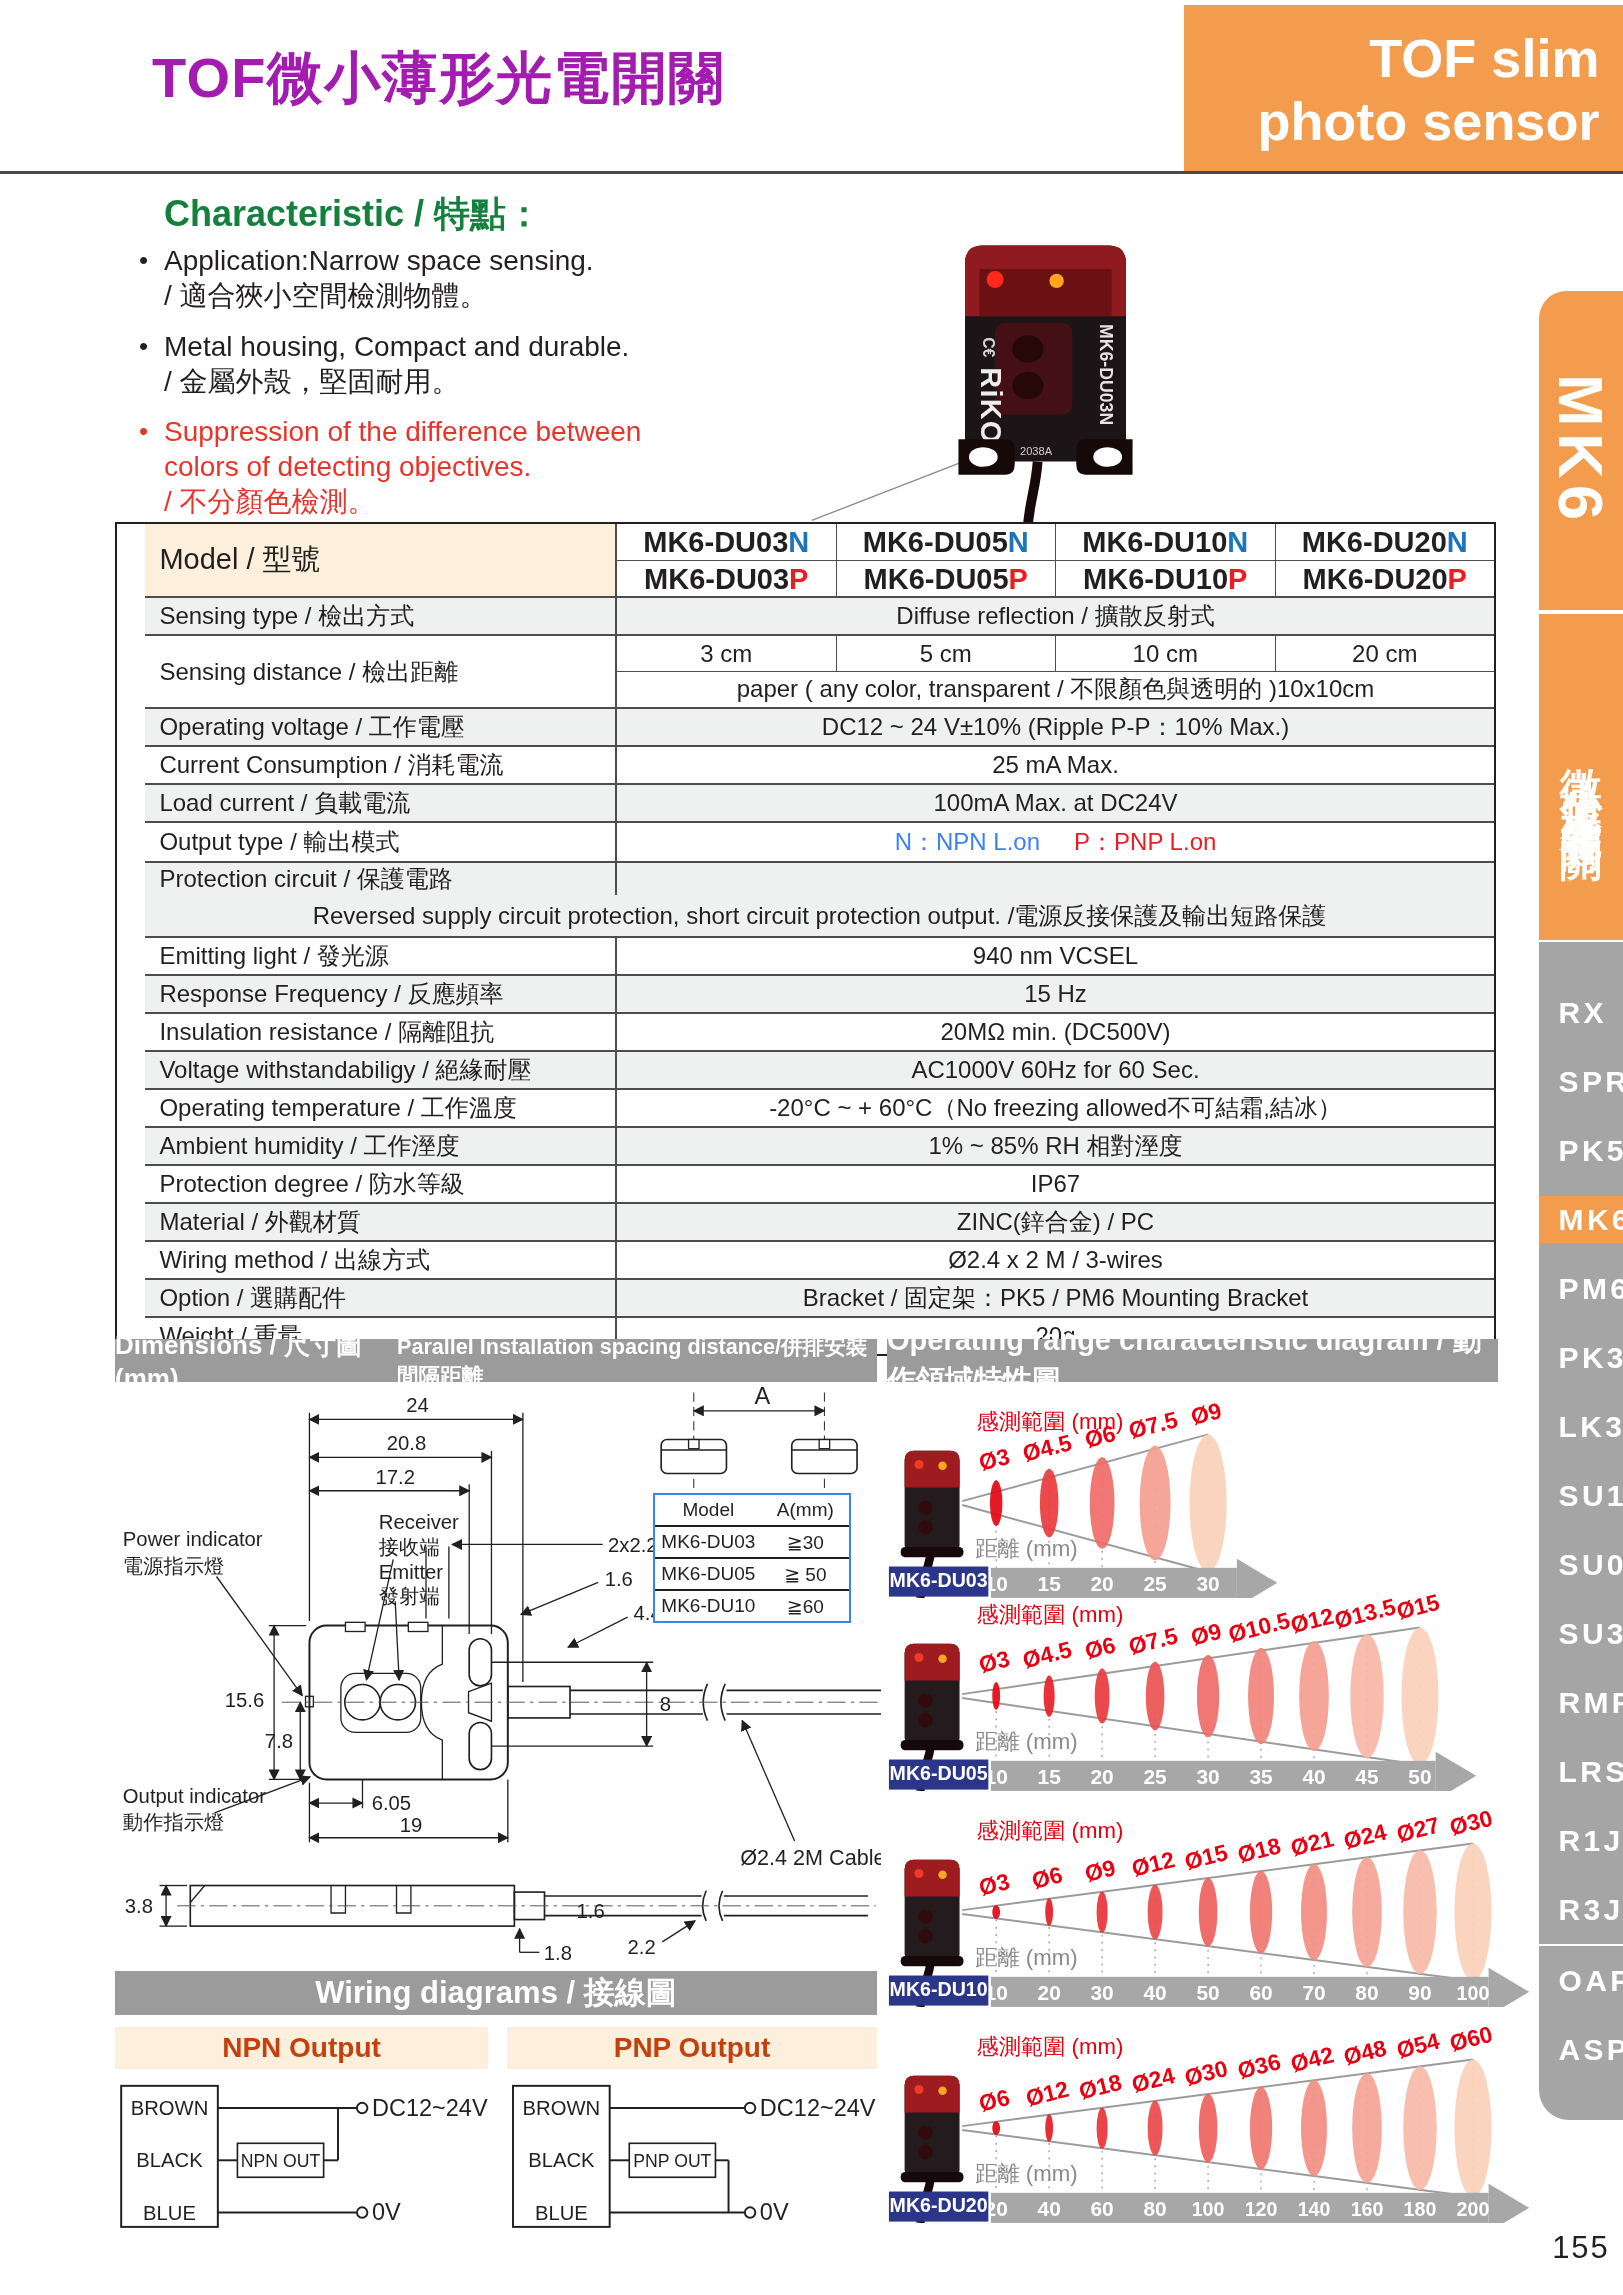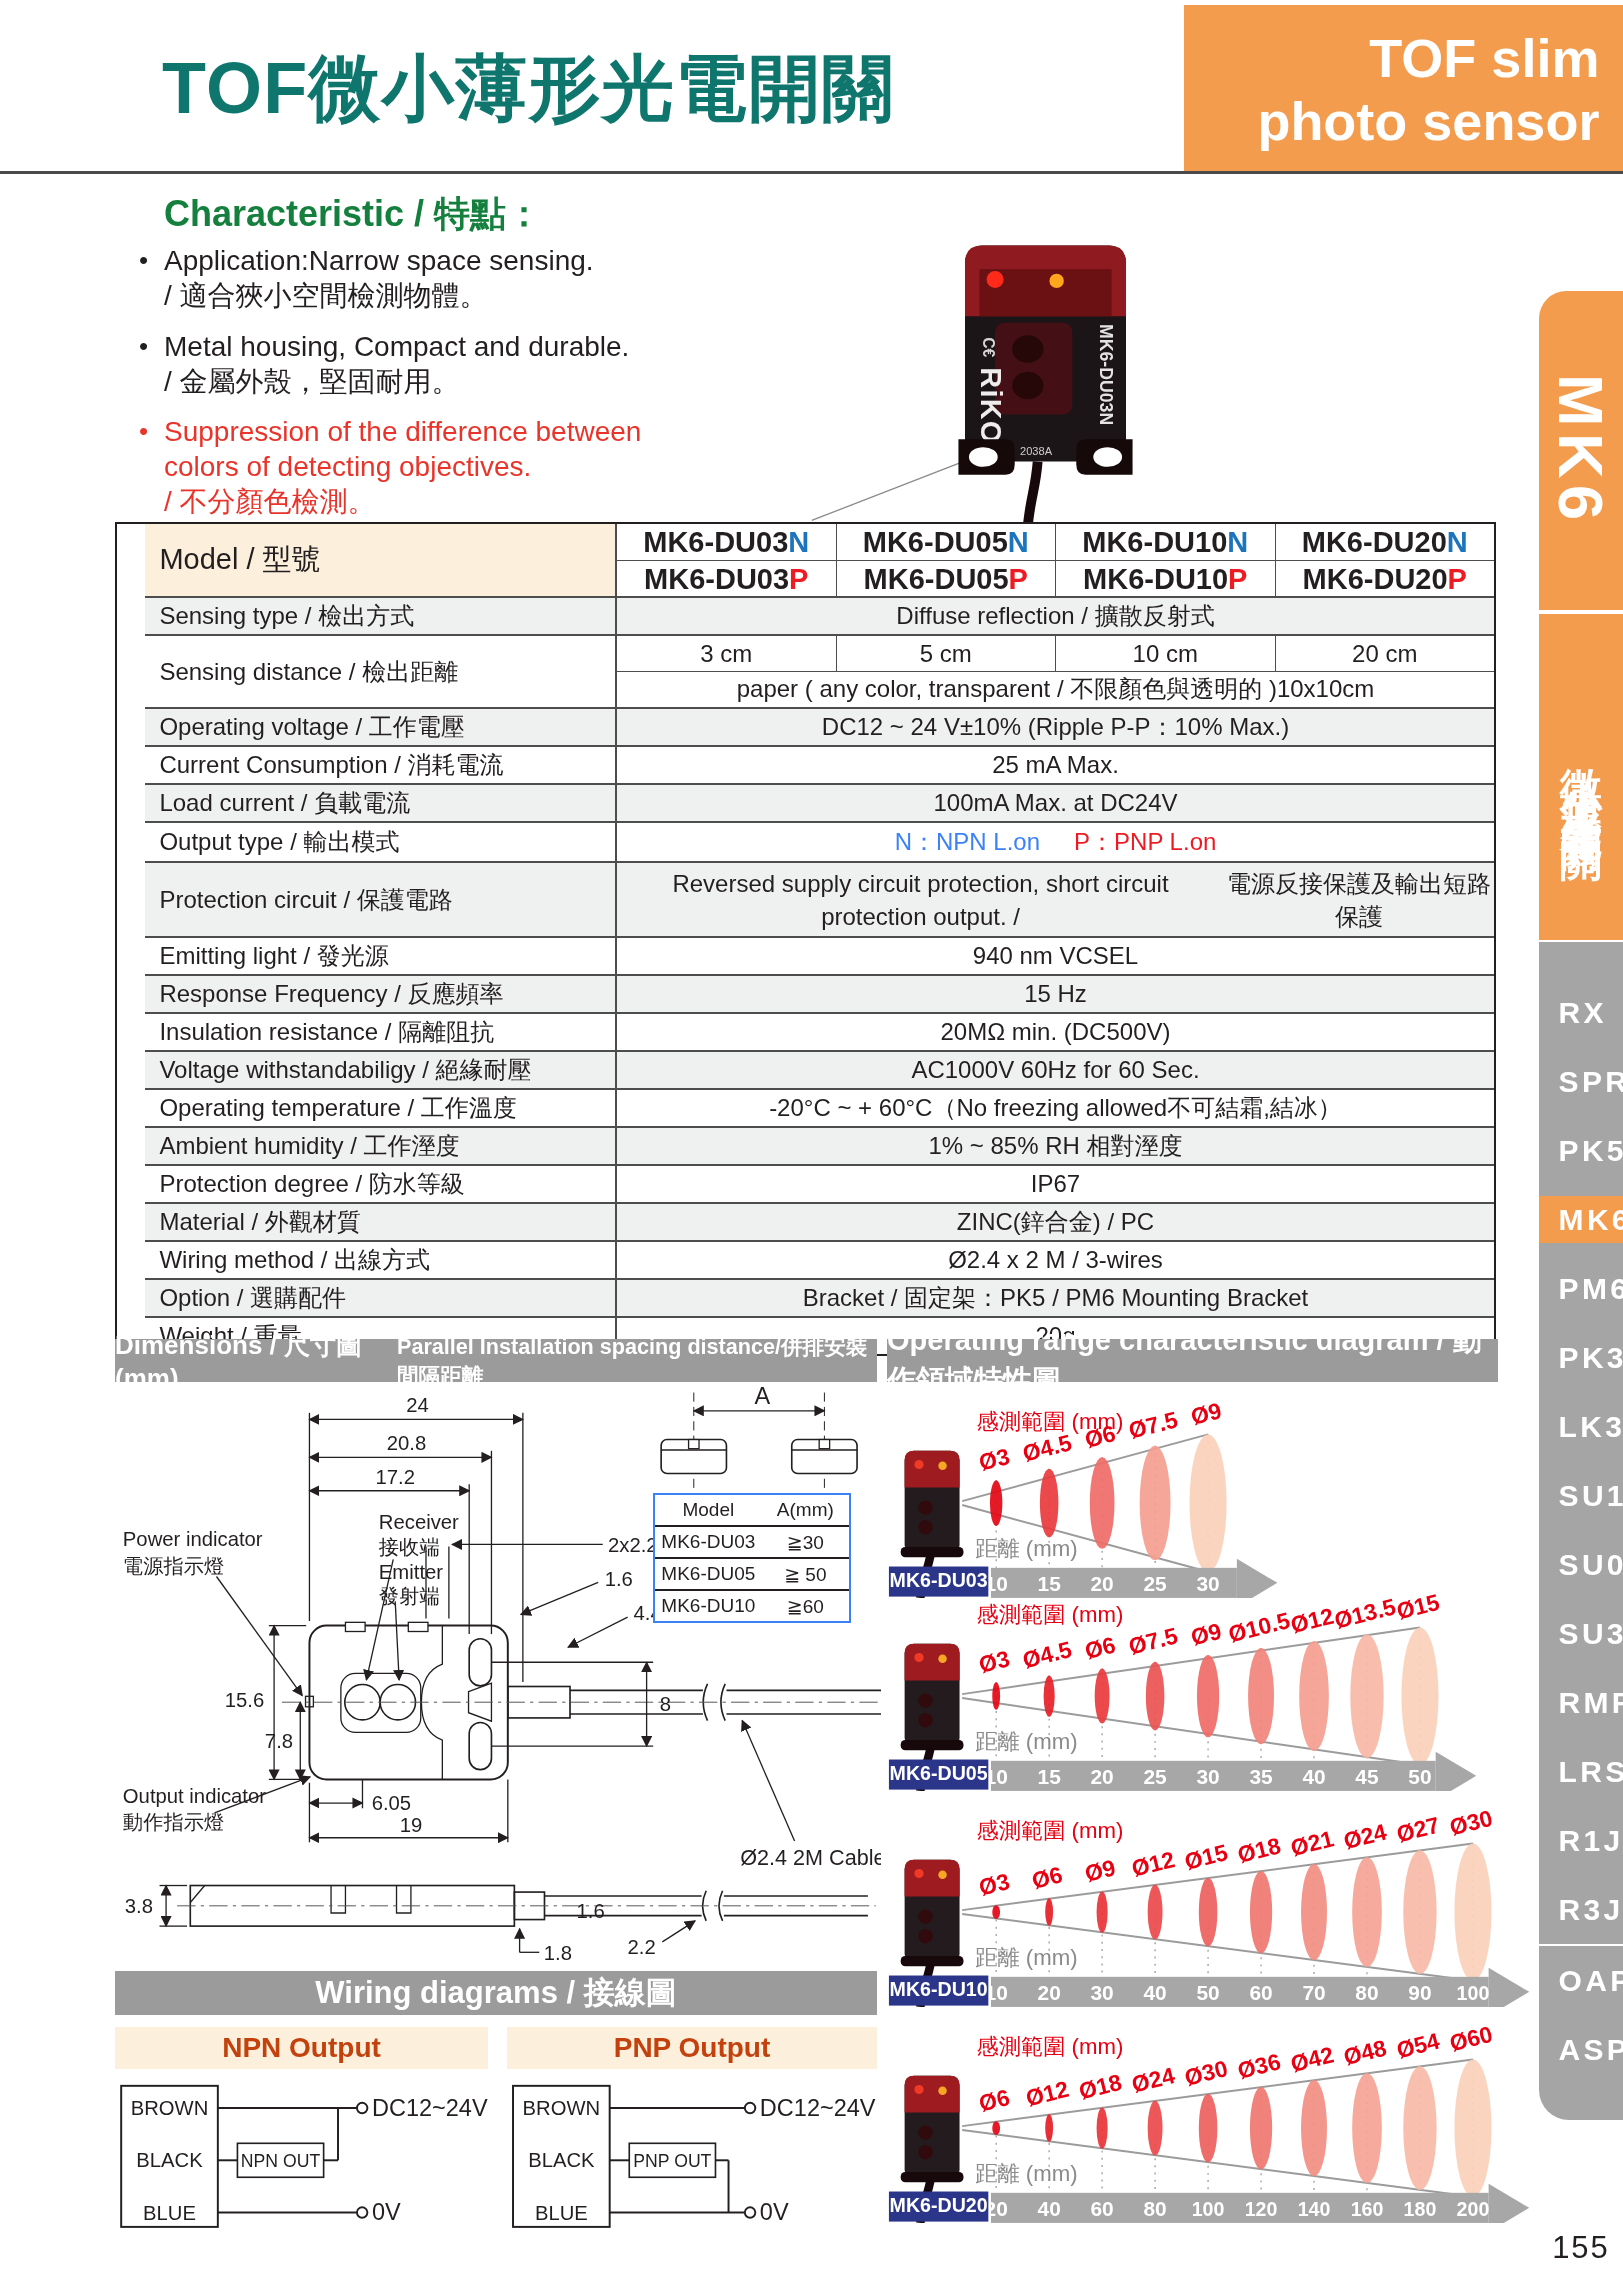--- a/index.html
+++ b/index.html
@@ -1,21 +1,21 @@
 <!DOCTYPE html>
 <html style="font-size:10.5px"><head>
 <meta charset="utf-8">
 <style>
   html,body{margin:0;padding:0;background:#e8e8e8;}
   .page{position:relative;width:1623px;height:2295px;background:#ffffff;overflow:hidden;
         font-family:"Liberation Sans",sans-serif;color:#231f20;}
   .abs{position:absolute;}
 
   
-  .main-title{left:162px;top:41px;font-size:72px;font-weight:bold;color:#0f766e;letter-spacing:1.3px;white-space:nowrap;}
+  .main-title{left:152px;top:41px;font-size:56px;font-weight:bold;color:#a21caf;letter-spacing:1.3px;white-space:nowrap;}
   .badge{left:1184px;top:5.2px;width:439px;height:166px;background:#f49c4e;box-sizing:border-box;
          padding:22px 23.6px 0 0;text-align:right;color:#ffffff;font-weight:bold;font-size:54px;line-height:1.16;}
   .topline{left:0;top:171px;width:1623px;height:2.6px;background:#4a4a4a;}
 
   
   .char-head{left:164px;top:190px;font-size:36px;font-weight:bold;color:#15803d;}
   .bullets{left:139px;top:243px;width:824px;}
   .bullet{display:flex;margin-bottom:15.7px;font-size:28px;line-height:35px;}
   .bullet .dot{width:25px;font-size:26px;}
   .bullet.red{color:#e8342a;}
@@ -235,21 +235,21 @@
         <div class="slabel">Load current / 負載電流</div>
         <div class="sval">100mA Max. at DC24V</div>
       </div>
       <div class="srow" style="height: 38px;">
         <div class="slabel">Output type / 輸出模式</div>
         <div class="sval">
           <span class="dual-blue">N：NPN  L.on</span>
           <span class="dual-red">P：PNP  L.on</span>
         </div>
       </div>
-      <div class="srow shade" style="height: 73px;">
+      <div class="srow shade" style="height: 73px; flex-direction: column;">
         <div class="slabel">Protection circuit / 保護電路</div>
         <div style="flex: 1 1 0%; display: flex; align-items: center; justify-content: center;">
           <div class="sval twolines">
             <div>Reversed supply circuit protection, short circuit protection output. /</div>
             <div>電源反接保護及輸出短路保護</div>
           </div>
         </div>
       </div>
       <div class="srow" style="height: 36px;">
         <div class="slabel">Emitting light / 發光源</div>

